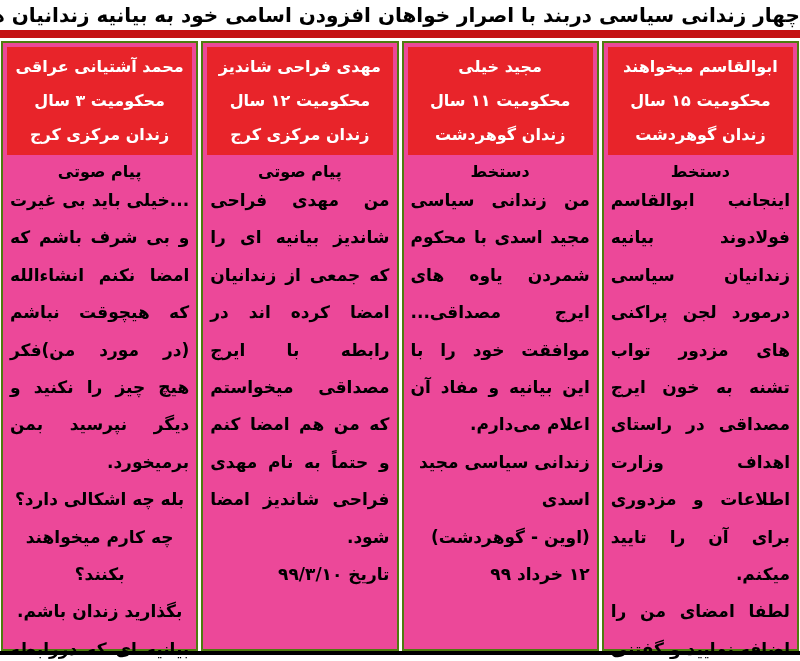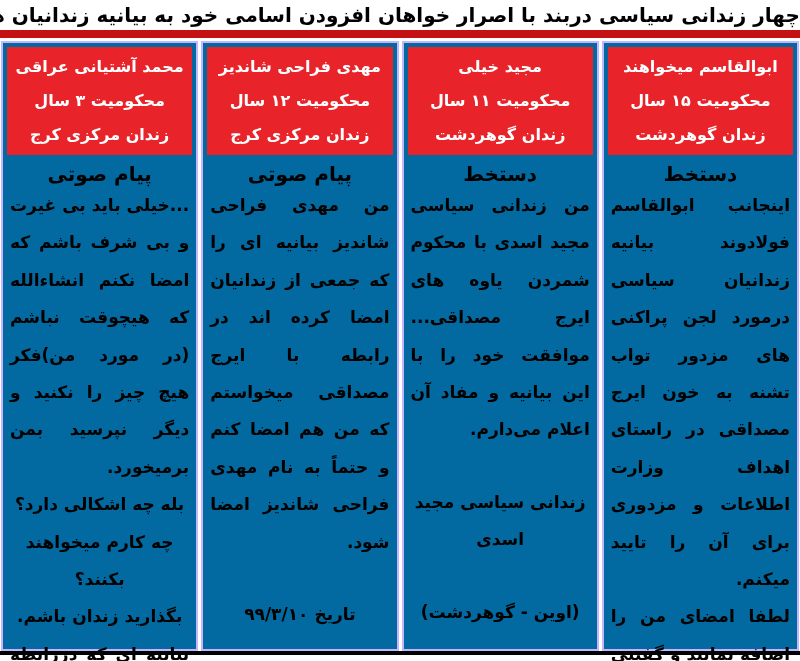--- a/index.html
+++ b/index.html
@@ -26,50 +26,50 @@
     display:flex;
     flex-direction:row;
     gap:3px;
     padding:3px 1px 0;
     height:617px;
     border-bottom:4px solid #000;
   }
   .col{
     flex:1 1 0;
     min-width:0;
-    border:2px solid #c4b5fd;
-    background:#0369a1;
+    border:2px solid #4d7c0f;
+    background:#ec4899;
     display:flex;
     flex-direction:column;
   }
   .red-box{
     margin:4px;
     background:var(--red);
     color:#fff;
     text-align:center;
     font-weight:bold;
     font-size:16px;
     line-height:34px;
     padding:3px 2px;
   }
   .red-box div{white-space:nowrap;overflow:hidden;}
   .subhead{
     text-align:center;
     font-weight:bold;
-    font-size:20px;
+    font-size:16px;
     margin:3px 0 1px;
   }
   .body{
     padding:0 7px;
     font-size:17px;
     font-weight:bold;
     line-height:2.2;
   }
   .blk[data-align="justify"]{text-align:justify;}
-  .blk[data-align="center"]{text-align:center;margin-top:35px;}
+  .blk[data-align="center"]{text-align:right;}
   .blk[data-align="right"]{text-align:center;}
 </style>
 </head>
 <body>
 
 <div class="title">چهار زندانی سیاسی دربند با اصرار خواهان افزودن اسامی خود به بیانیه زندانیان هستند</div>
 <div class="red-rule"></div>
 
 <div class="columns">
 

